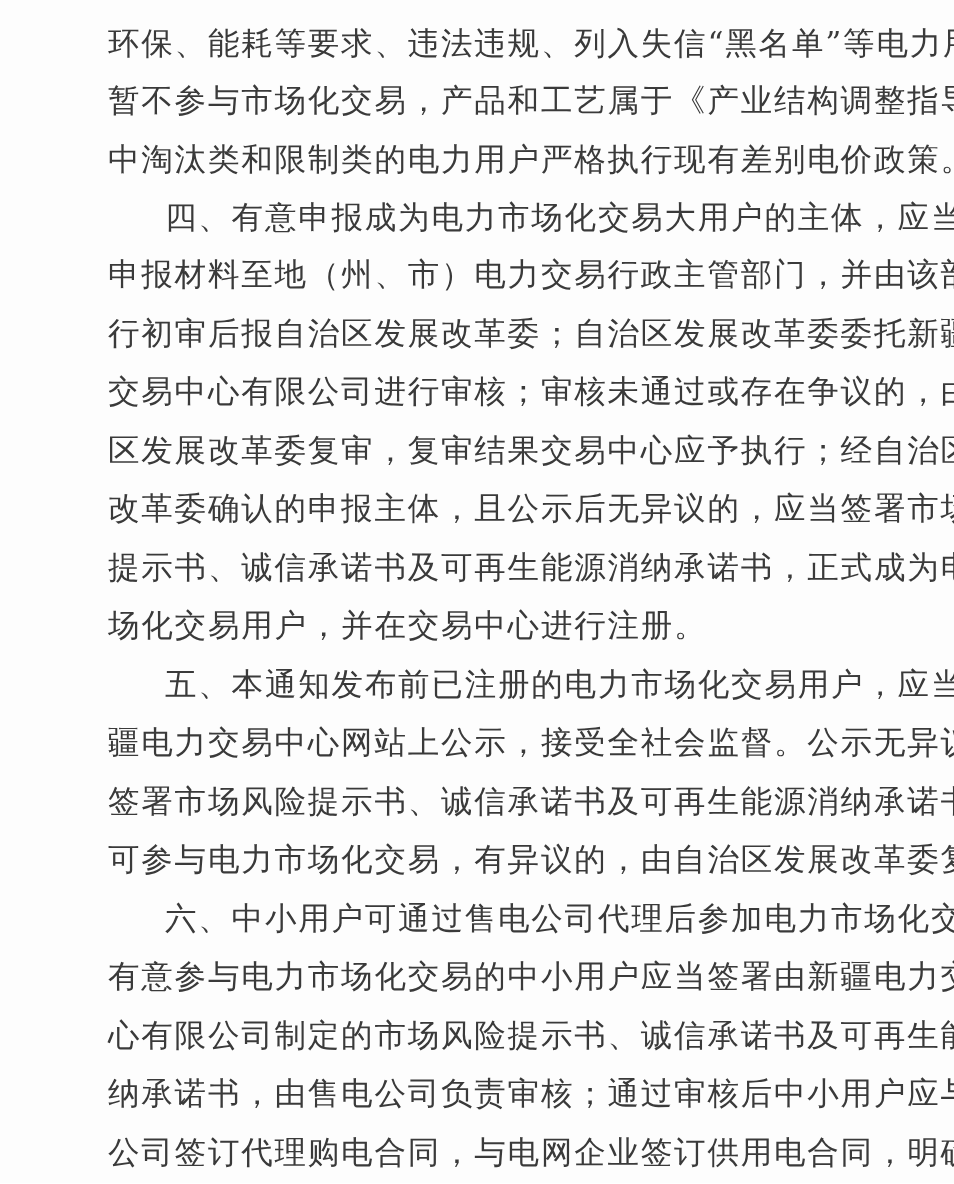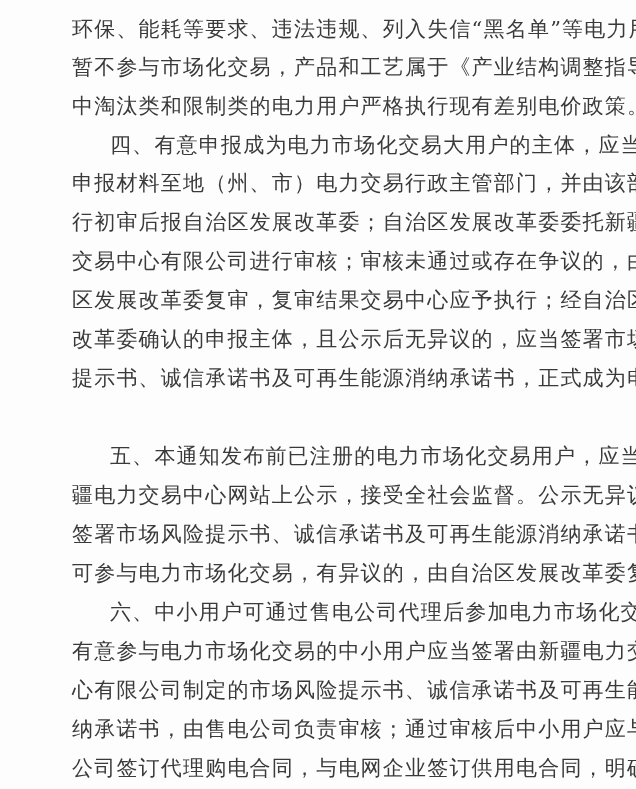--- a/index.html
+++ b/index.html
@@ -32,20 +32,21 @@
     <div class="line" style="top: 10px;">环保、能耗等要求、违法违规、列入失信“黑名单”等电力用户</div>
     <div class="line" style="top: 48px;">暂不参与市场化交易，产品和工艺属于《产业结构调整指导目录》</div>
     <div class="line last" style="top: 87px;">中淘汰类和限制类的电力用户严格执行现有差别电价政策。</div>
     <div class="line indent" style="top: 126px;">四、有意申报成为电力市场化交易大用户的主体，应当提交</div>
     <div class="line" style="top: 164px;">申报材料至地（州、市）电力交易行政主管部门，并由该部门进</div>
     <div class="line" style="top: 203px;">行初审后报自治区发展改革委；自治区发展改革委委托新疆电力</div>
     <div class="line" style="top: 242px;">交易中心有限公司进行审核；审核未通过或存在争议的，由自治</div>
     <div class="line" style="top: 281px;">区发展改革委复审，复审结果交易中心应予执行；经自治区发展</div>
     <div class="line" style="top: 320px;">改革委确认的申报主体，且公示后无异议的，应当签署市场风险</div>
     <div class="line" style="top: 359px;">提示书、诚信承诺书及可再生能源消纳承诺书，正式成为电力市</div>
+    <div class="line last" style="top: 398px;">场化交易用户，并在交易中心进行注册。</div>
     <div class="line indent" style="top: 437px;">五、本通知发布前已注册的电力市场化交易用户，应当在新</div>
     <div class="line" style="top: 476px;">疆电力交易中心网站上公示，接受全社会监督。公示无异议的，</div>
     <div class="line" style="top: 515px;">签署市场风险提示书、诚信承诺书及可再生能源消纳承诺书后，</div>
     <div class="line" style="top: 554px;">可参与电力市场化交易，有异议的，由自治区发展改革委复审。</div>
     <div class="line indent" style="top: 593px;">六、中小用户可通过售电公司代理后参加电力市场化交易。</div>
     <div class="line" style="top: 632px;">有意参与电力市场化交易的中小用户应当签署由新疆电力交易中</div>
     <div class="line" style="top: 671px;">心有限公司制定的市场风险提示书、诚信承诺书及可再生能源消</div>
     <div class="line" style="top: 710px;">纳承诺书，由售电公司负责审核；通过审核后中小用户应与售电</div>
     <div class="line" style="top: 749px;">公司签订代理购电合同，与电网企业签订供用电合同，明确有关</div>
   </div>

